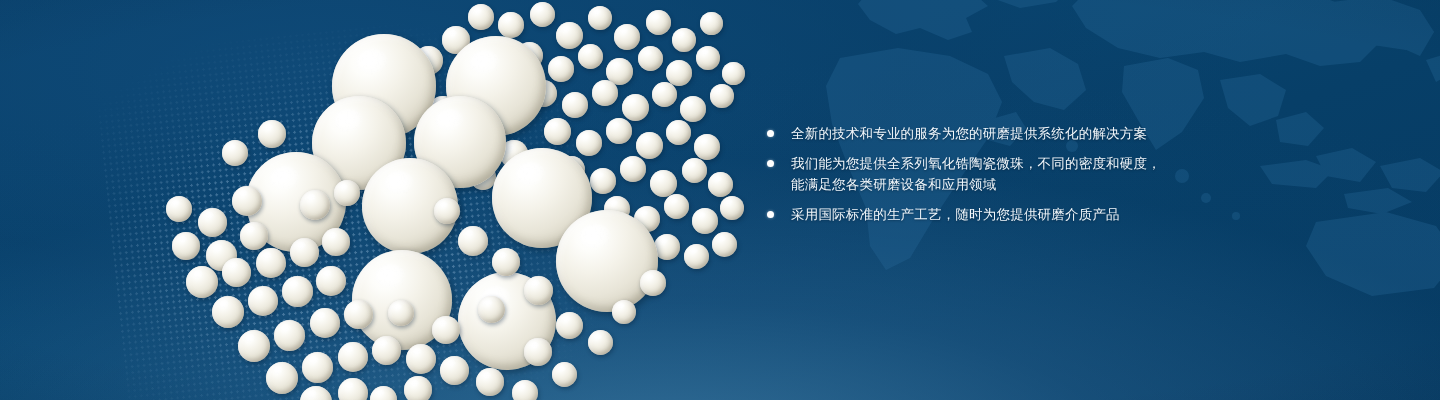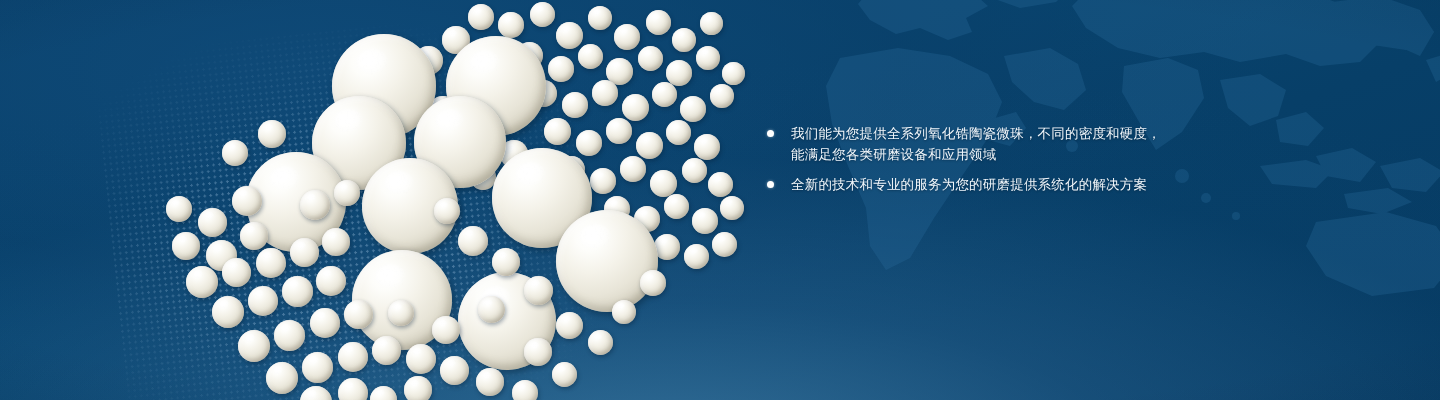--- a/index.html
+++ b/index.html
@@ -313,26 +313,30 @@
 
   <div class="bg-vignette"></div>
 
   <div class="copy">
 
 
     <ul class="bullets">
 
       <li class="bullet">
         <span class="dot"></span>
+        <span>全新的技术和专业的服务为您的研磨提供系统化的解决方案</span>
+      </li>
+
+      <li class="bullet">
+        <span class="dot"></span>
         <span>我们能为您提供全系列氧化锆陶瓷微珠，不同的密度和硬度，</span>
         <span class="line2">能满足您各类研磨设备和应用领域</span>
       </li>
 
       <li class="bullet">
         <span class="dot"></span>
-        <span>全新的技术和专业的服务为您的研磨提供系统化的解决方案</span>
+        <span>采用国际标准的生产工艺，随时为您提供研磨介质产品</span>
       </li>
-
 
     </ul>
   </div>
 
 </div>
 
 </body></html>

